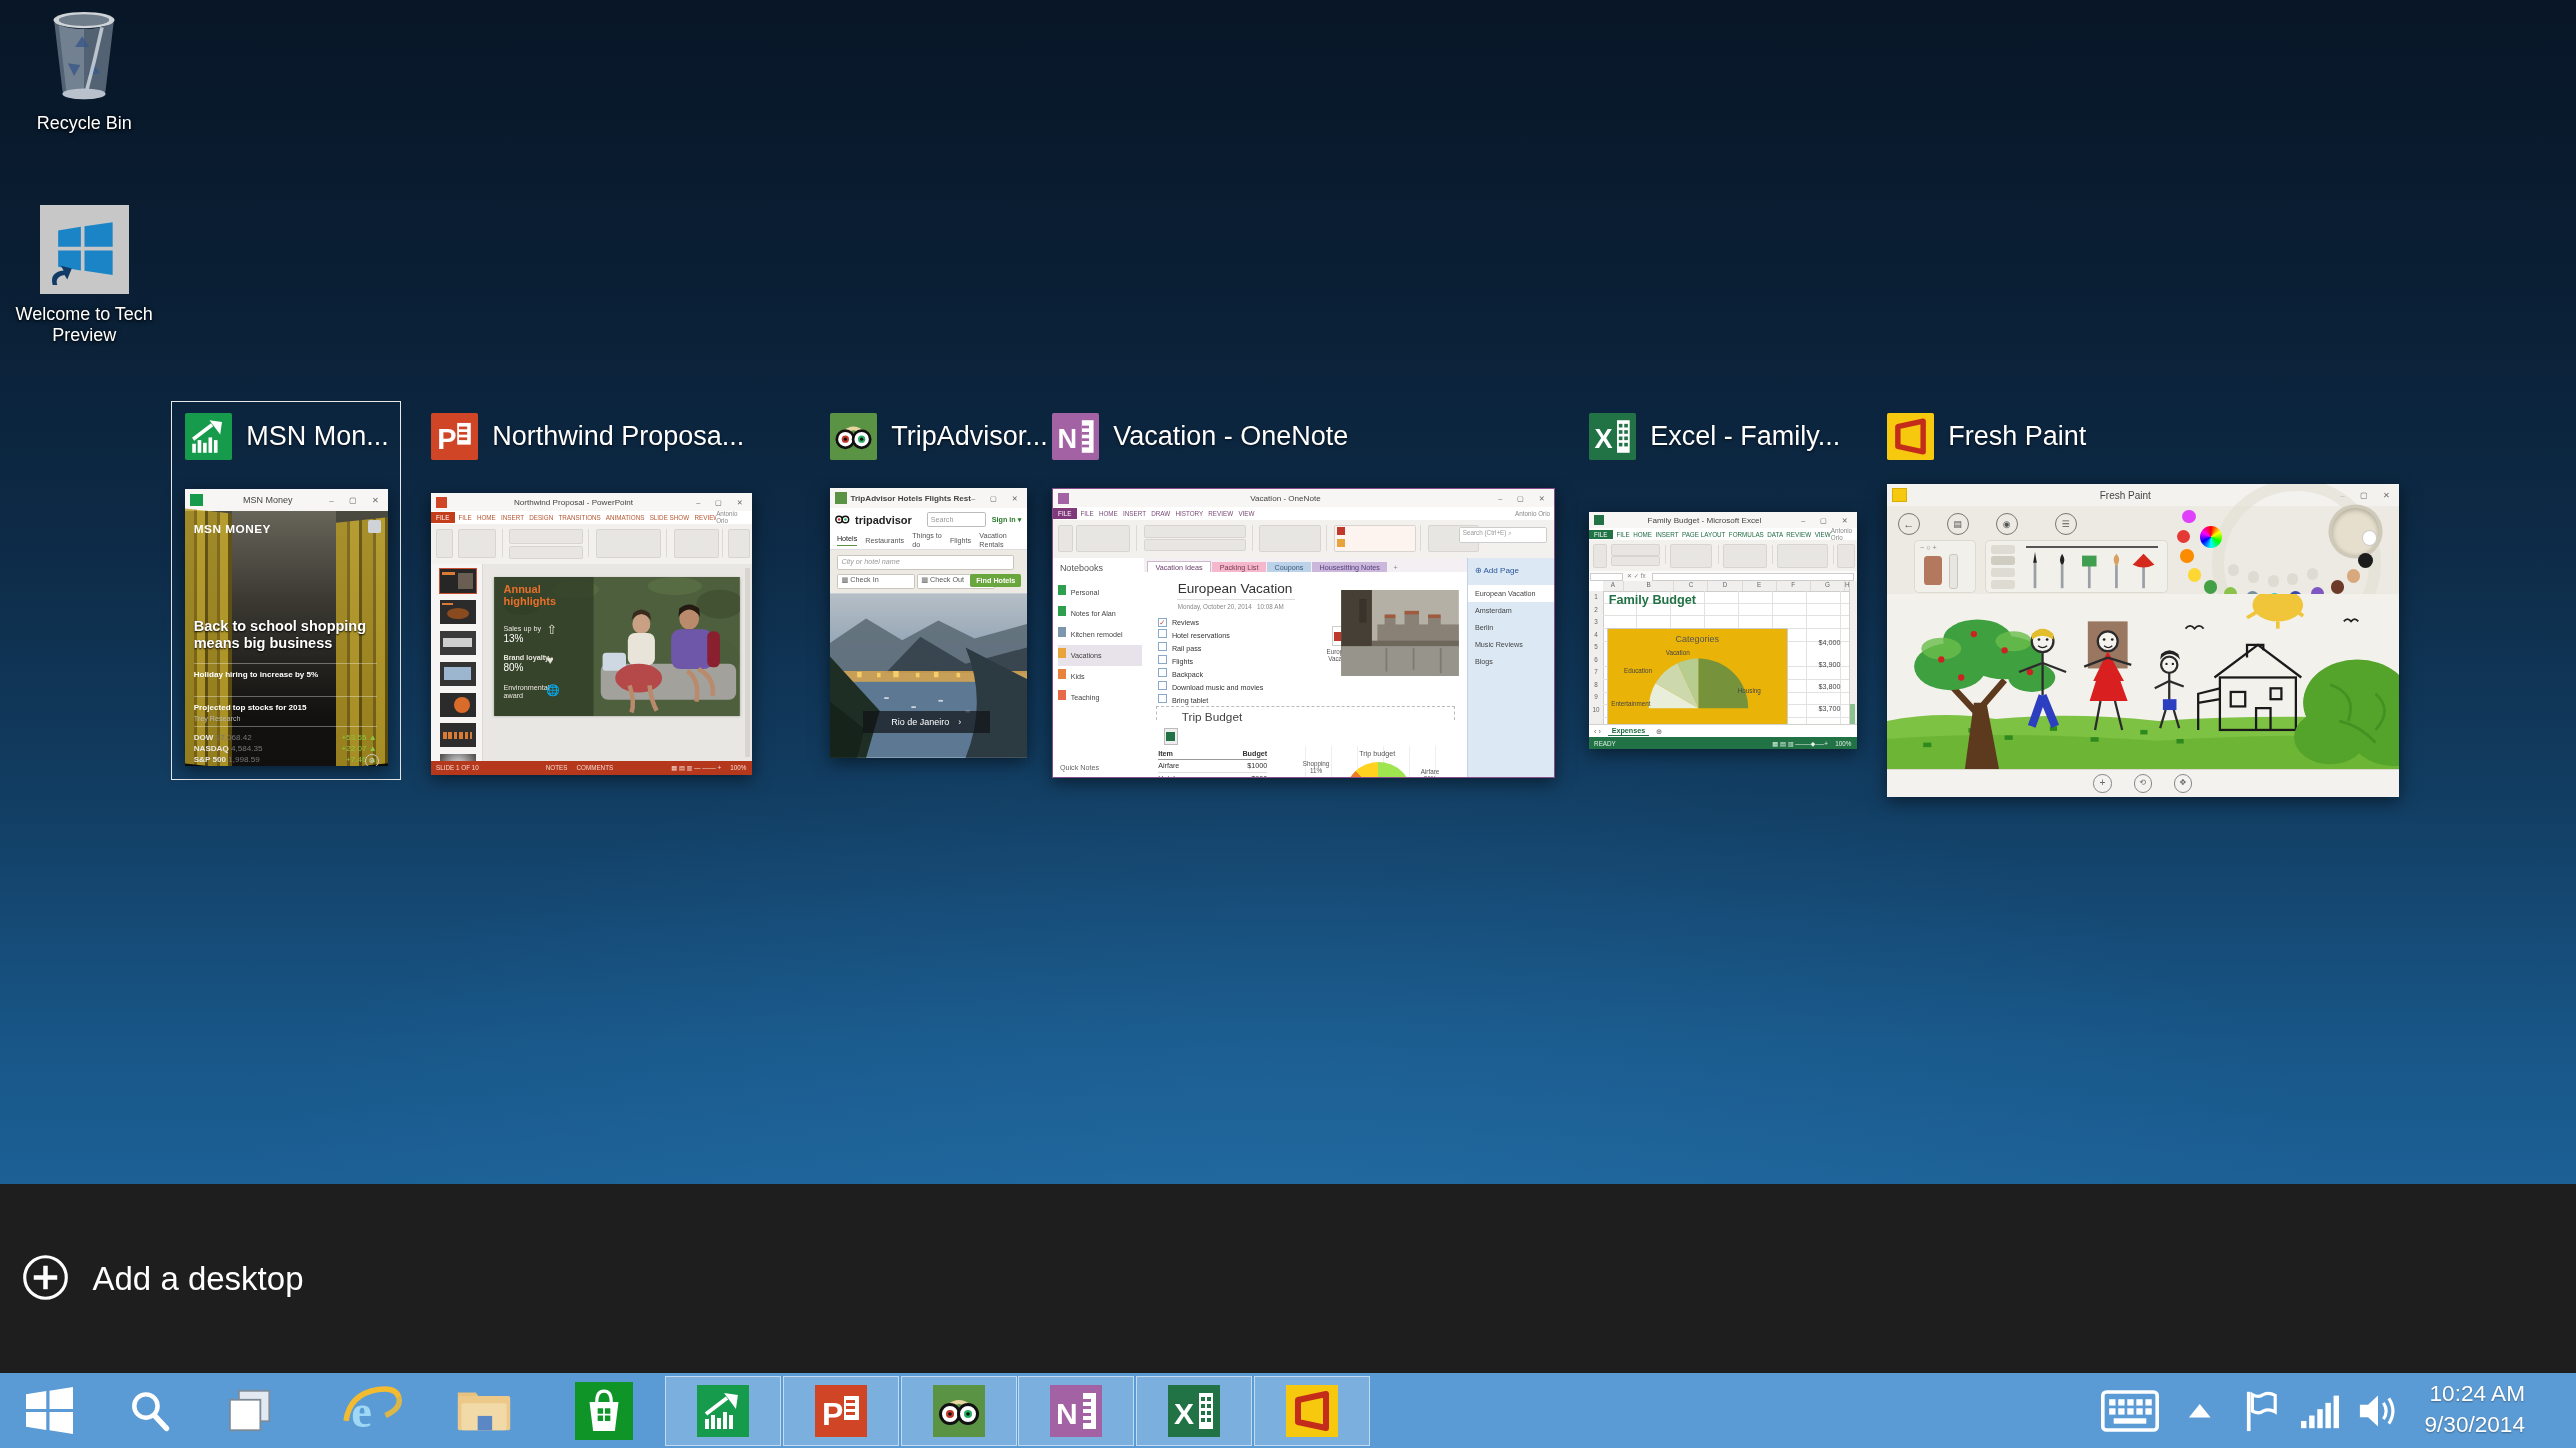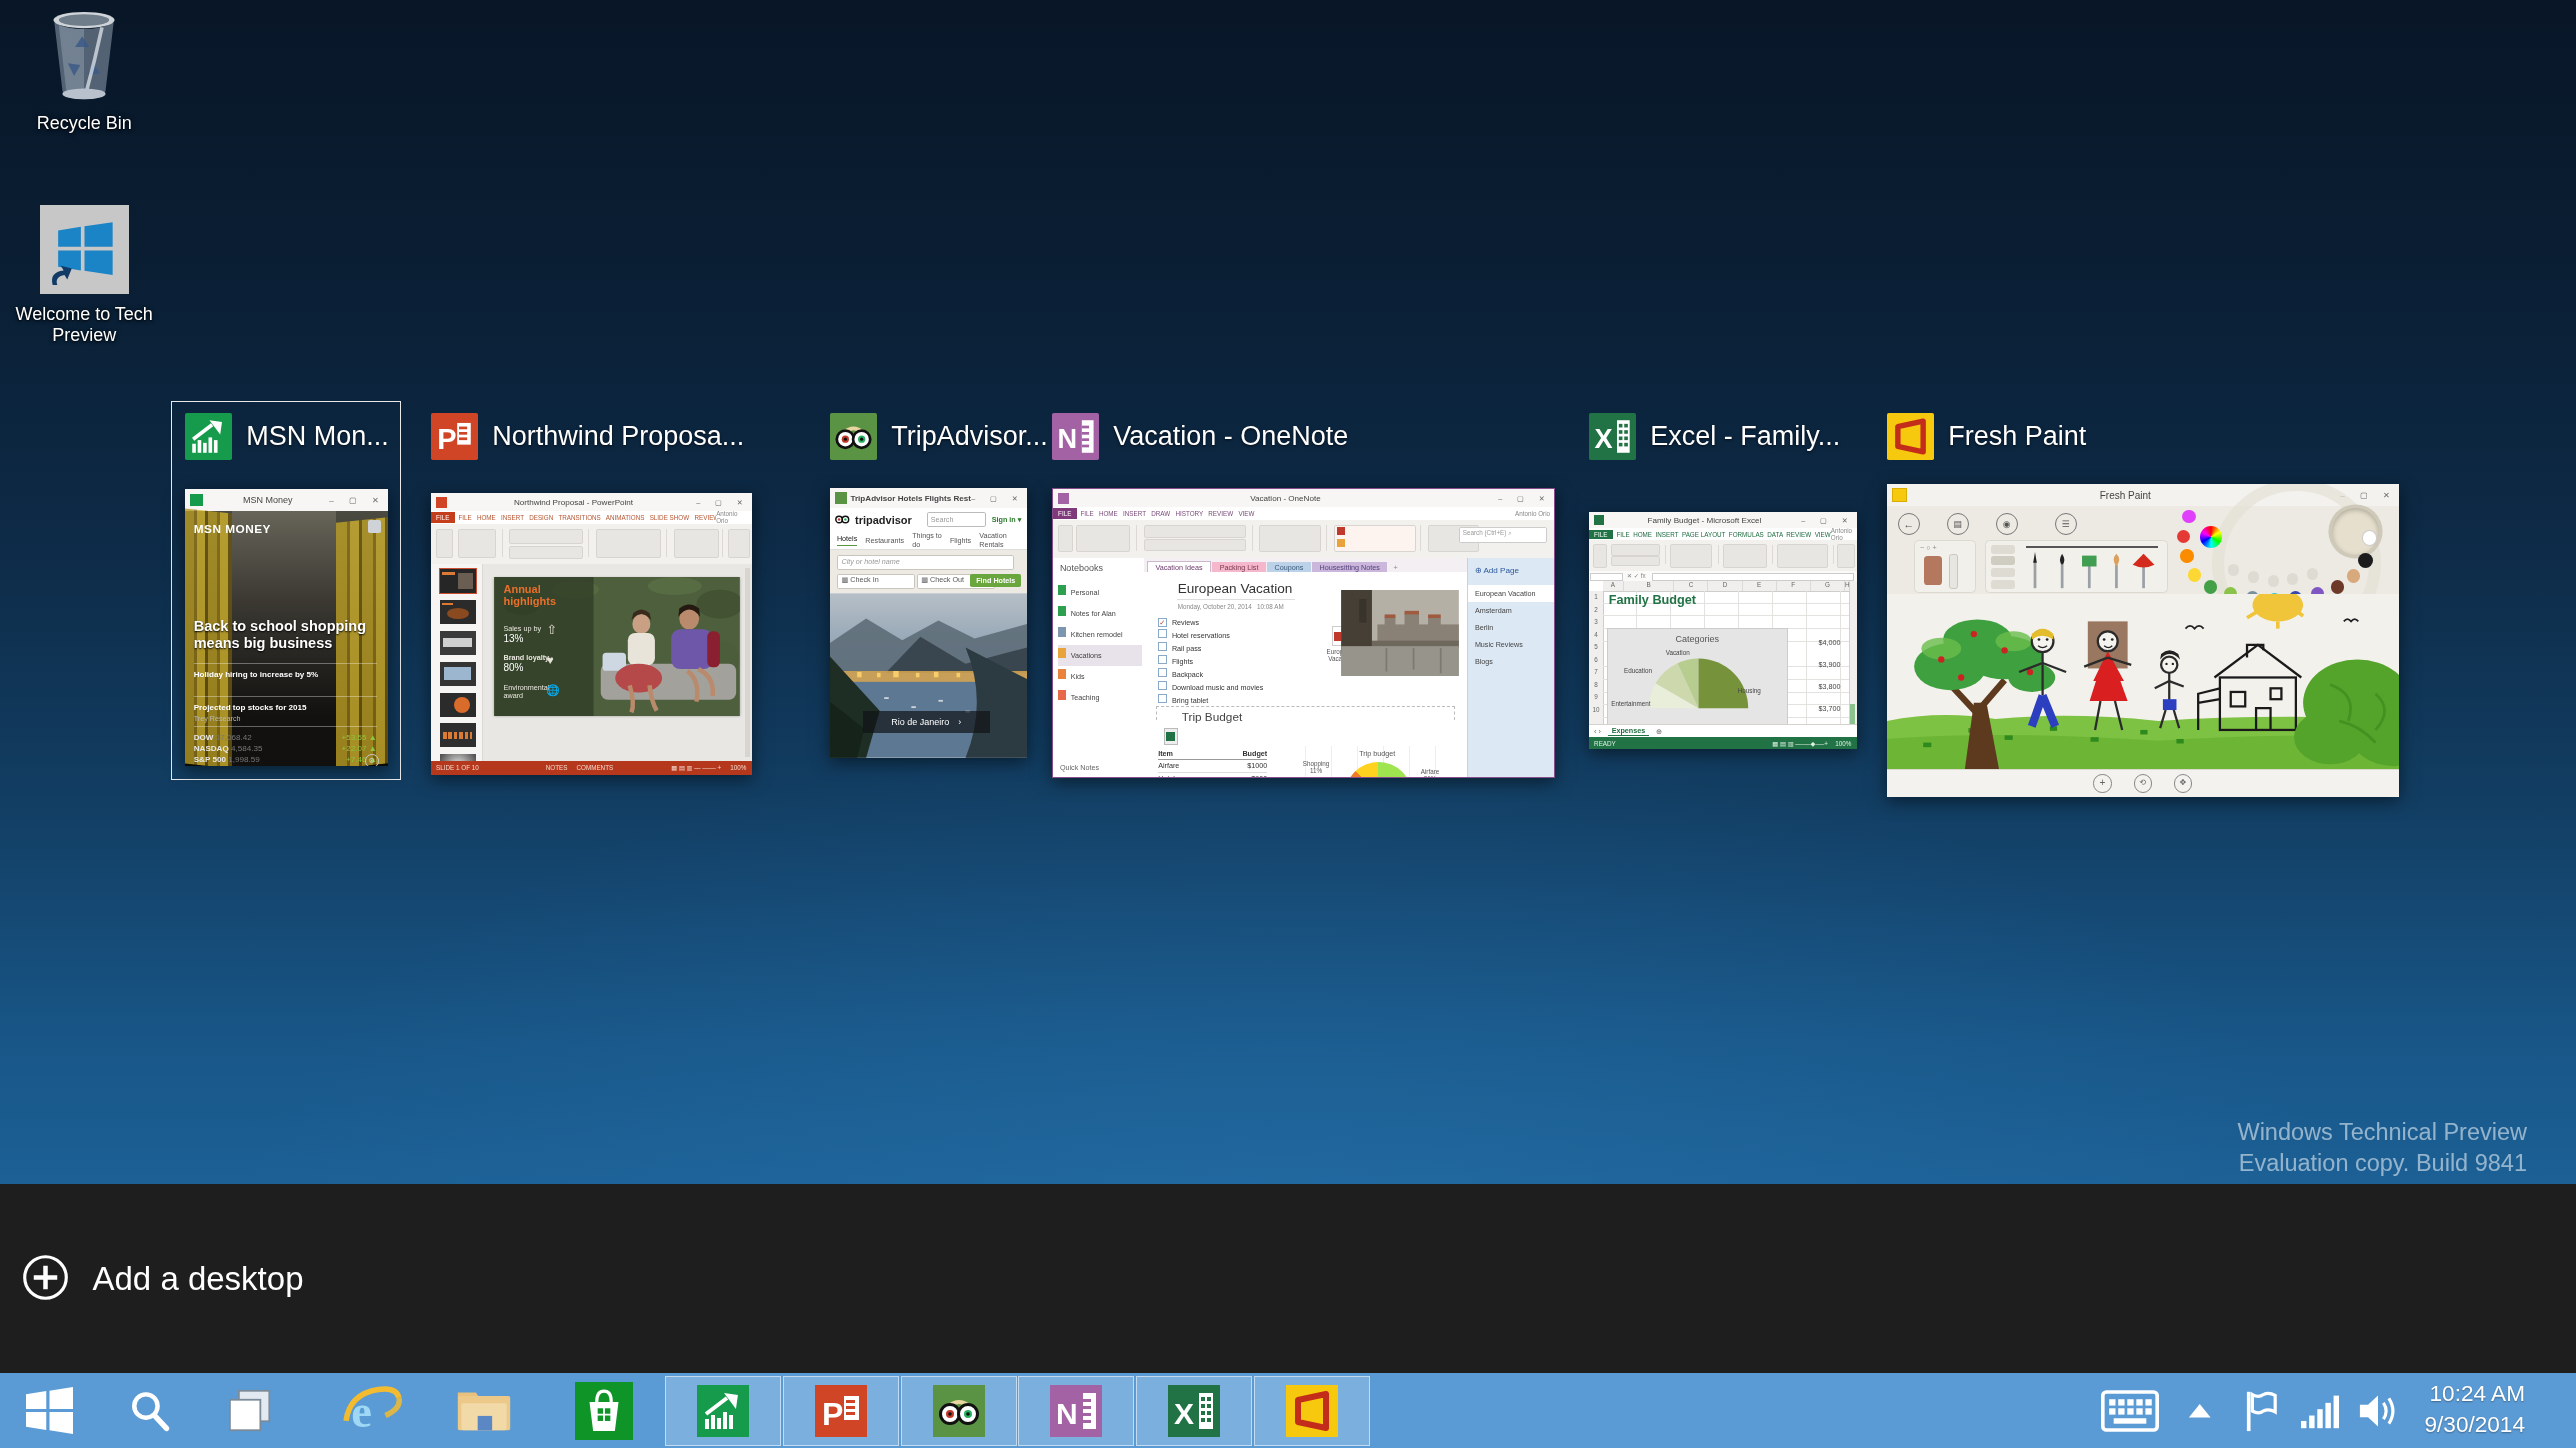--- a/index.html
+++ b/index.html
@@ -76,24 +76,20 @@
           <path d="M20,28 L45,24 L45,46 L20,46 Z" fill="#1b84c6"></path>
           <path d="M49,23.5 L80,19 L80,46 L49,46 Z" fill="#1b84c6"></path>
           <path d="M20,50 L45,50 L45,72 L20,68 Z" fill="#1b84c6"></path>
           <path d="M49,50 L80,50 L80,77 L49,72.5 Z" fill="#1b84c6"></path>
           <path d="M14,88 q-4,-14 12,-16 l-3,-5 12,3 -5,12 -3,-5 q-11,2 -8,11 z" fill="#123a66"></path>
         </svg>
       </span>
       <span>Welcome to Tech Preview</span>
     </div>
 
-    <div class="watermark">
-      <div>Windows Technical Preview</div>
-      <div>Evaluation copy. Build 9841</div>
-    </div>
 
     <div class="tile selected" style="left:172px;top:402px;width:228px;height:377px;">
       <div class="tile-header">
         <span class="badge">
           <svg width="47" height="47" viewBox="0 0 52 52">
               <rect width="52" height="52" rx="2" fill="#169b4c"></rect>
             <g fill="#fff">
                 <rect x="8" y="34" width="4" height="10"></rect>
                 <rect x="14" y="30" width="4" height="14"></rect>
                 <rect x="20" y="33" width="4" height="11"></rect>
@@ -555,21 +551,21 @@
               <div>7</div>
               <div>8</div>
               <div>9</div>
               <div>10</div>
           </div>
           <div class="t" style="left:14.5px;top:10px;right:0;bottom:0;background:
             repeating-linear-gradient(180deg,transparent 0 11.8px,#e4e2df 11.8px 12.7px),
             repeating-linear-gradient(90deg,transparent 0 33px,#e4e2df 33px 34px);"></div>
           <div class="t" style="left:20px;top:11.8px;font-size:12.7px;font-weight:bold;color:#217346;">Family Budget</div>
 
-          <div class="t" style="left:18px;top:47px;width:179px;height:107px;background:#e5e5e5;border:0.9px solid #ccc;">
+          <div class="t" style="left:18px;top:47px;width:179px;height:107px;background:#eab308;border:0.9px solid #ccc;">
             <div class="t t10" style="left:0;right:0;top:5.4px;text-align:center;color:#555;">Categories</div>
             <svg class="t" style="left:36px;top:25px;" width="109" height="56" viewBox="0 0 120 62">
               <path d="M60,60 L5,60 A55,55 0 0 1 12.4,32.5 Z" fill="#e8eed9"></path>
               <path d="M60,60 L12.4,32.5 A55,55 0 0 1 36.7,10.2 Z" fill="#cdd9ad"></path>
               <path d="M60,60 L36.7,10.2 A55,55 0 0 1 60,5 Z" fill="#b7cc8f"></path>
               <path d="M60,60 L60,5 A55,55 0 0 1 115,60 Z" fill="#76933c"></path>
             </svg>
             <div class="t t7" style="left:58px;top:20px;color:#444;">Vacation</div>
             <div class="t t7" style="left:16.3px;top:38px;color:#444;">Education</div>
             <div class="t t7" style="left:3.6px;top:71px;color:#444;">Entertainment</div>

